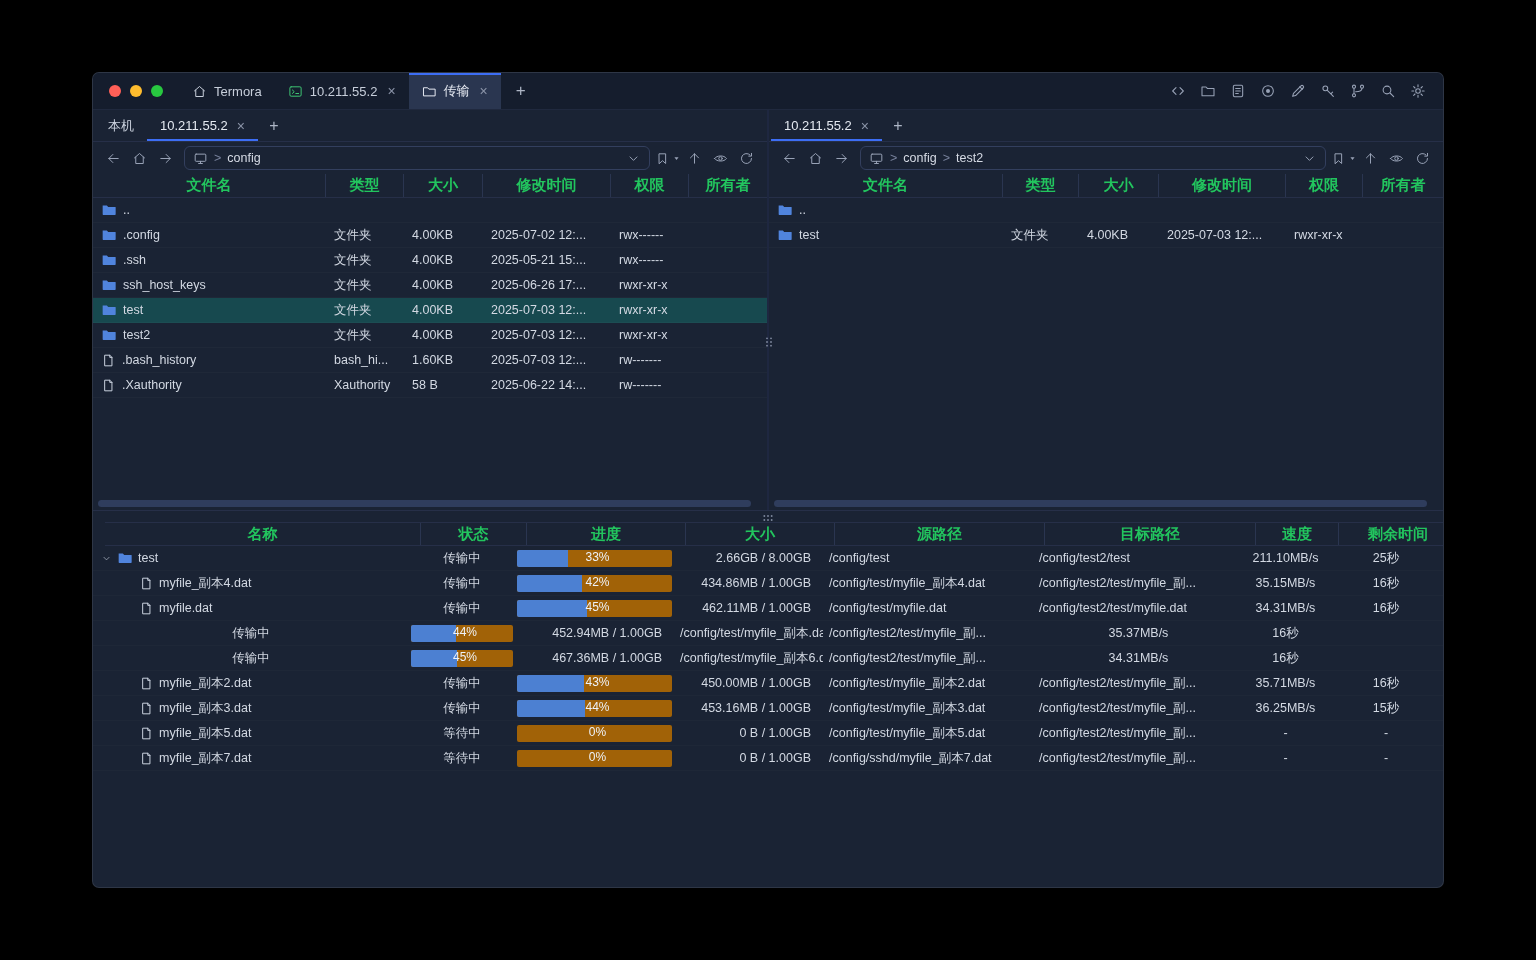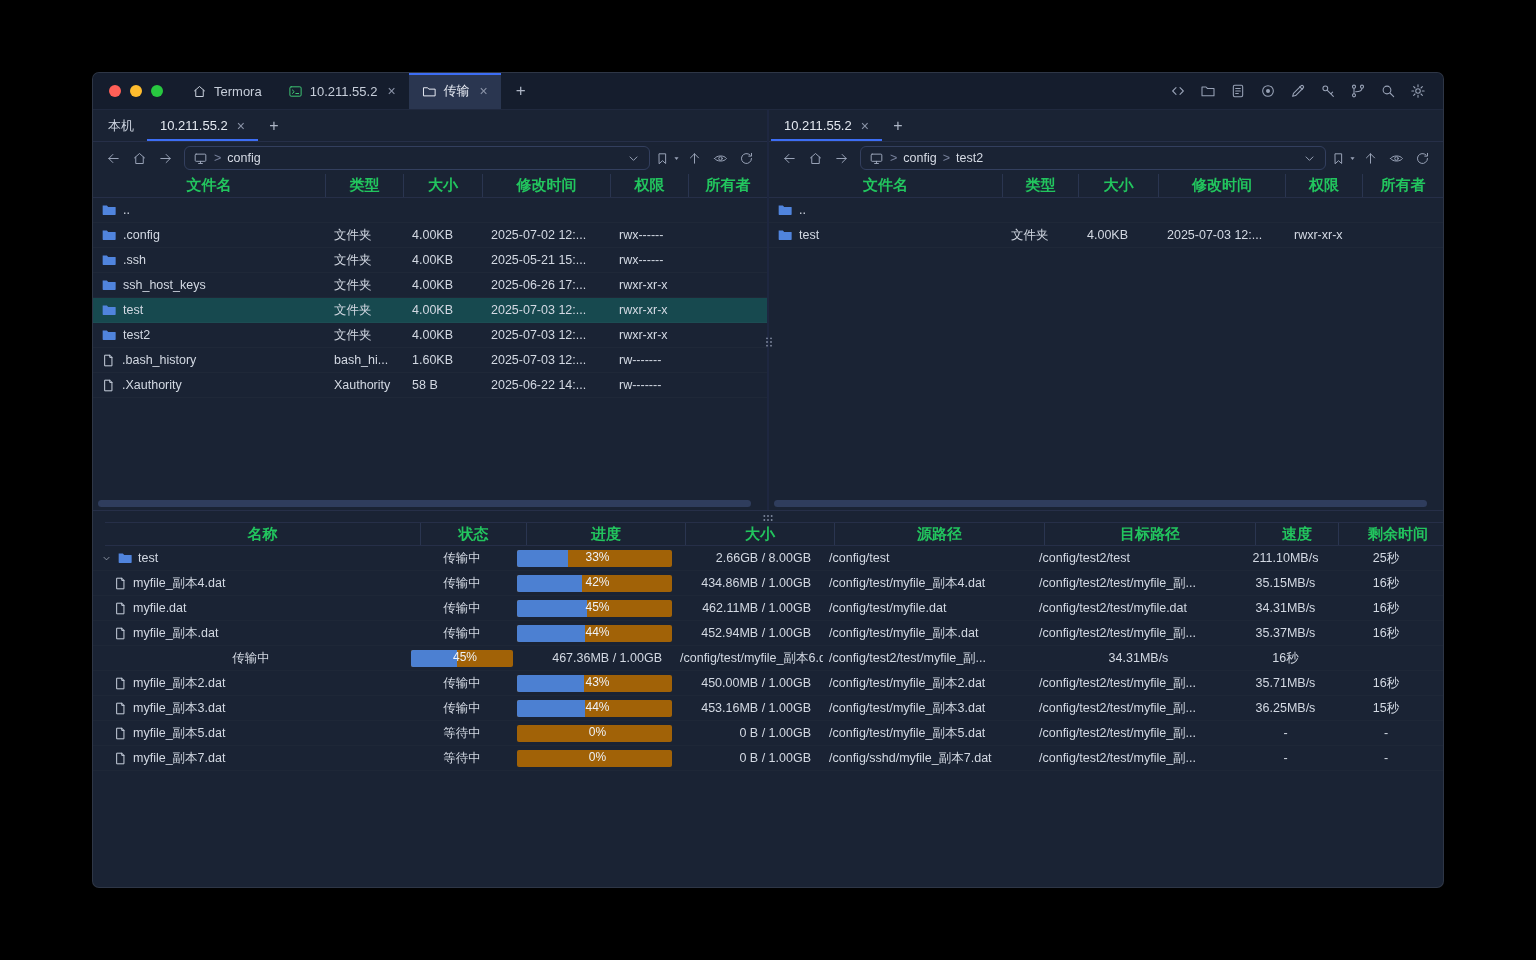--- a/index.html
+++ b/index.html
@@ -78,21 +78,21 @@
 
   .hscroll { position:absolute; left:5px; right:9px; bottom:3px; height:7px; }
   .hthumb { position:absolute; left:0; top:0; bottom:0; width:99%; border-radius:4px; background:#2f3d5d; }
 
   
   .h-divider { flex:0 0 12px; position:relative; border-top:1px solid #262f48; }
   .transfer { flex:1; display:flex; flex-direction:column; min-height:0; }
   .transfer .thead { border-top:1px solid #262f48;margin-left:12px; }
   .trow { display:grid; height:25px; align-items:stretch; font-size:12.5px; border-bottom:1px solid rgba(255,255,255,.02); }
   .trow .name-cell { padding-left:8px; gap:5px; }
-  .trow.child .name-cell { padding-left:20px; }
+  .trow.child .name-cell { padding-left:46px; }
   .tree-chev { color:#aeb6c6; }
   .pcell { padding:0 2px; }
   .ptrack { position:relative; height:17px; width:100%; background:#a16207; border-radius:2px;
             display:flex; align-items:flex-start; justify-content:center; overflow:hidden; align-self:center;padding-left:6px; }
   .pfill { position:absolute; left:0; top:0; bottom:0; background:#4c80d2; }
   .plabel { position:relative; color:#eef2f8; font-size:12px; }
   .pathcell { padding:0 6px; }
 </style>
 </head>
 <body>
@@ -680,27 +680,20 @@
               <span class="plabel">45%</span>
             </div>
           </div>
           <div class="cell r">462.11MB / 1.00GB</div>
           <div class="cell pathcell">/config/test/myfile.dat</div>
           <div class="cell pathcell">/config/test2/test/myfile.dat</div>
           <div class="cell c">34.31MB/s</div>
           <div class="cell c">16秒</div>
         </div>
         <div class="trow t-grid child">
-          <div class="cell name-cell">
-
-            <svg class="ic fic page">
-              <use href="#i-file"></use>
-            </svg>
-            <span>myfile_副本.dat</span>
-          </div>
           <div class="cell c">传输中</div>
           <div class="cell pcell">
             <div class="ptrack">
               <div class="pfill" style="width: 44%;"></div>
               <span class="plabel">44%</span>
             </div>
           </div>
           <div class="cell r">452.94MB / 1.00GB</div>
           <div class="cell pathcell">/config/test/myfile_副本.dat</div>
           <div class="cell pathcell">/config/test2/test/myfile_副...</div>

